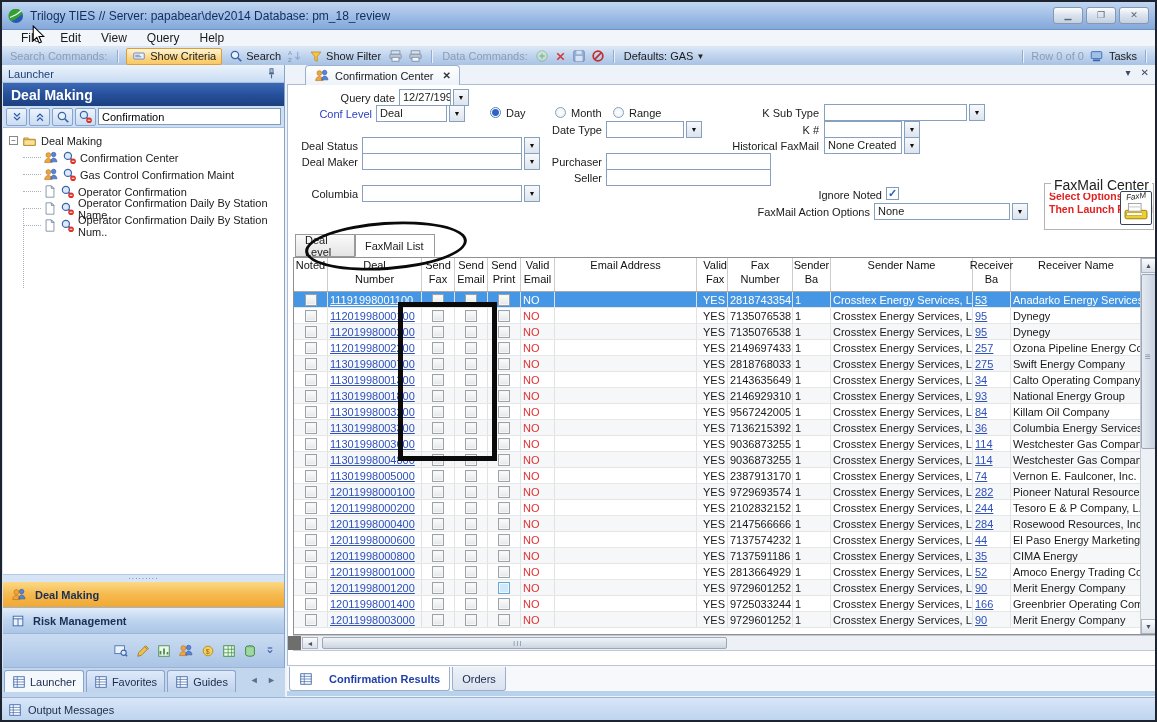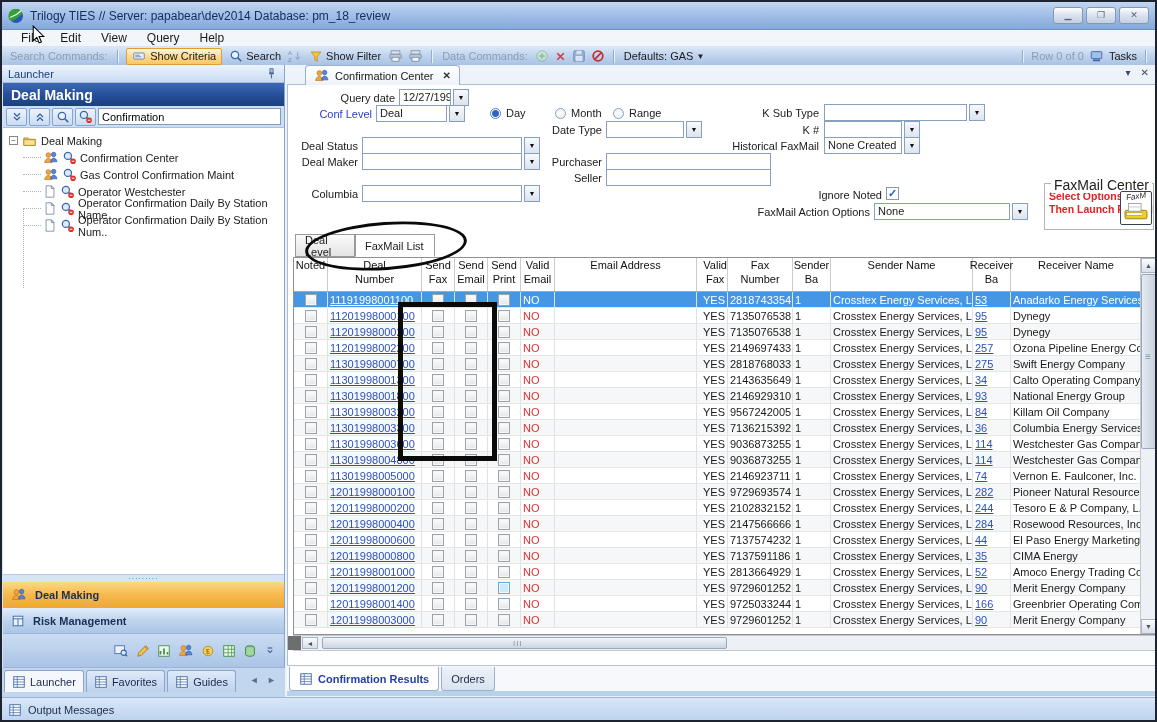--- a/index.html
+++ b/index.html
@@ -55,21 +55,21 @@
 .dtab{position:absolute;left:20px;top:0;height:20px;display:flex;align-items:center;gap:5px;padding:0 8px;border:1px solid #9ab0cc;border-bottom:none;border-radius:4px 4px 0 0;background:linear-gradient(#fdfefe,#eef3fa);z-index:3}
 .dtab-close{color:#333;font-size:10px;font-weight:bold;margin-left:4px}
 .dwin-ctrl{position:absolute;right:10px;top:2px;color:#3c4a66;font-size:10px;display:flex;gap:10px;z-index:3}
 
 .flabel{position:absolute;text-align:right;white-space:nowrap;z-index:2}
 .blue{color:#2a3fc0}
 .dd{position:absolute;display:flex;gap:2px;height:17px;z-index:2}
 .dd .val{flex:1;border:1px solid #86a0bd;background:#fff;padding:1px 3px;white-space:nowrap;overflow:hidden}
 .dd .arw{width:16px;border:1px solid #86a0bd;background:linear-gradient(#f7f9fc,#dde4ee);display:flex;align-items:center;justify-content:center;font-size:7px;color:#111}
 .tx{position:absolute;height:17px;border:1px solid #86a0bd;background:#fff;z-index:2}
-.radio{position:absolute;display:flex;align-items:flex-end;gap:5px;z-index:2}
+.radio{position:absolute;display:flex;align-items:flex-start;gap:5px;z-index:2}
 .rdot{width:11px;height:11px;border-radius:50%;border:1px solid #8aa0bc;background:radial-gradient(#fff,#e8edf4)}
 .rdot.on{border-color:#5580c0;background:radial-gradient(circle at 50% 50%,#2f62c4 0 3px,#fff 4px)}
 .chk{width:13px;height:13px;border:1px solid #7f9db9;background:#fff;display:flex;align-items:center;justify-content:center;font-size:11px;color:#2a62c8;font-weight:bold}
 .groupbox{position:absolute;left:759px;top:118px;width:110px;height:47px;border:1px solid #b4b4b4;z-index:2;background:#fff}
 .gb-title{position:absolute;left:6px;top:-7px;background:#fff;padding:0 3px;font-size:14px;color:#222}
 .gb-red{color:#e02222;font-weight:bold;font-size:10.5px;line-height:13px;padding:6px 0 0 4px;white-space:nowrap;overflow:hidden}
 .fax-btn{position:absolute;right:1px;top:7px;width:32px;height:34px;border:1px solid #36425a;border-radius:2px;background:#fff;overflow:hidden;text-align:center}
 .fax-btn .fx-lbl{font-size:8px;font-style:italic;color:#222;display:block;transform:rotate(-8deg)}
 
 .gtab{position:absolute;top:169px;height:23px;display:flex;align-items:center;padding:0 9px;border:1px solid #9a9a9a;background:linear-gradient(#fafafa,#e4e4e4);z-index:2}
@@ -104,21 +104,21 @@
 .sbtn{position:absolute;left:0;width:15px;height:15px;background:linear-gradient(#fbfcfd,#d9dfe8);border:1px solid #aab4c2;display:flex;align-items:center;justify-content:center;font-size:7px;color:#4a5668}
 .vthumb{position:absolute;left:0;top:16px;width:15px;height:175px;background:linear-gradient(90deg,#e6ebf2,#c8d2e0);border:1px solid #9aa8ba;border-radius:2px}
 .vthumb:after{content:"≡";position:absolute;left:3px;top:76px;color:#8494aa;font-size:10px}
 .hscroll{position:absolute;left:8px;top:570px;width:864px;height:16px;background:#edf0f4;border:1px solid #c2c8d2;z-index:2}
 .hcorner{position:absolute;left:-6px;top:0;width:13px;height:14px;background:#6e6e6e}
 .harrow{position:absolute;left:8px;top:1px;width:16px;height:12px;background:linear-gradient(#fbfcfd,#d9dfe8);border:1px solid #aab4c2;display:flex;align-items:center;justify-content:center;font-size:7px;color:#4a5668}
 .hthumb{position:absolute;left:28px;top:1px;width:405px;height:12px;background:linear-gradient(#f2f5f9,#ccd5e0);border:1px solid #9aa8ba;border-radius:2px}
 .hthumb:after{content:"III";position:absolute;left:190px;top:1px;color:#8494aa;font-size:8px;letter-spacing:1px}
 
 .btabs{position:absolute;left:2px;top:600px;width:869px;height:26px;background:#f6f8fb;border-top:1px solid #b8c4d4;display:flex;align-items:flex-start;padding:1px 2px 0 2px;gap:2px;z-index:2}
-.btab{display:flex;align-items:center;gap:5px;height:24px;padding:0 9px;border:1px solid #9ab0cc;background:linear-gradient(#eef2f8,#d9e2ef);color:#1a2a4a;border-radius:0 0 3px 3px;border-top:none}
+.btab{display:flex;align-items:center;gap:16px;height:24px;padding:0 9px;border:1px solid #9ab0cc;background:linear-gradient(#eef2f8,#d9e2ef);color:#1a2a4a;border-radius:0 0 3px 3px;border-top:none}
 .btab.active{background:#fff;color:#2340aa;font-weight:bold}
 .bstrip{position:absolute;left:2px;top:626px;width:869px;height:5px;background:#b9d2ec;z-index:2}
 
 .ann-ellipse{position:absolute;left:303px;top:220px;width:162px;height:48px;border:3px solid #0a0a0a;border-radius:50%;transform:rotate(-4deg);z-index:20;pointer-events:none}
 .ann-rect{position:absolute;left:396px;top:300px;width:99px;height:159px;border:5px solid #0a0a0a;z-index:20;pointer-events:none}
 .cursor{position:absolute;left:30px;top:23px;z-index:30;pointer-events:none}
 </style>
 </head>
 <body>
 
@@ -349,21 +349,21 @@
               </svg>
             </span>
             <span class="icon">
               <svg width="15" height="15" viewBox="0 0 16 16">
                 <circle cx="6.3" cy="6.3" r="3.8" fill="#ddeafc" stroke="#3a64a8" stroke-width="1.3"></circle>
                 <path d="M9 9l2.4 2.4" stroke="#3a64a8" stroke-width="1.8"></path>
                 <circle cx="11.8" cy="12" r="3" fill="#e03028"></circle>
                 <path d="M10.4 12h2.8" stroke="#fff" stroke-width="1.1"></path>
               </svg>
             </span>
-            <span>Operator Westchester</span>
+            <span>Operator Confirmation</span>
           </div>
           <div class="tree-item">
             <span class="icon">
               <svg width="14" height="15" viewBox="0 0 16 16">
                 <path d="M3.5 1.5h6l3 3v10h-9z" fill="#fff" stroke="#7d8da0"></path>
                 <path d="M9.5 1.5v3h3z" fill="#e3eaf2" stroke="#7d8da0"></path>
               </svg>
             </span>
             <span class="icon">
               <svg width="15" height="15" viewBox="0 0 16 16">
@@ -953,21 +953,21 @@
             </div>
             <div class="gc c-send_email">
               <span class="cb"></span>
             </div>
             <div class="gc c-send_print">
               <span class="cb"></span>
             </div>
             <div class="gc c-valid_email no">NO</div>
             <div class="gc c-email_address"></div>
             <div class="gc c-valid_fax">YES</div>
-            <div class="gc c-fax_number">2146923711</div>
+            <div class="gc c-fax_number">2387913170</div>
             <div class="gc c-sender_ba">1</div>
             <div class="gc c-sender_name">Crosstex Energy Services, Ltd.</div>
             <div class="gc c-receiver_ba">
               <span class="glink">74</span>
             </div>
             <div class="gc c-receiver_name">Vernon E. Faulconer, Inc.</div>
           </div>
           <div class="grow alt">
             <div class="gc c-noted">
               <span class="cb"></span>

